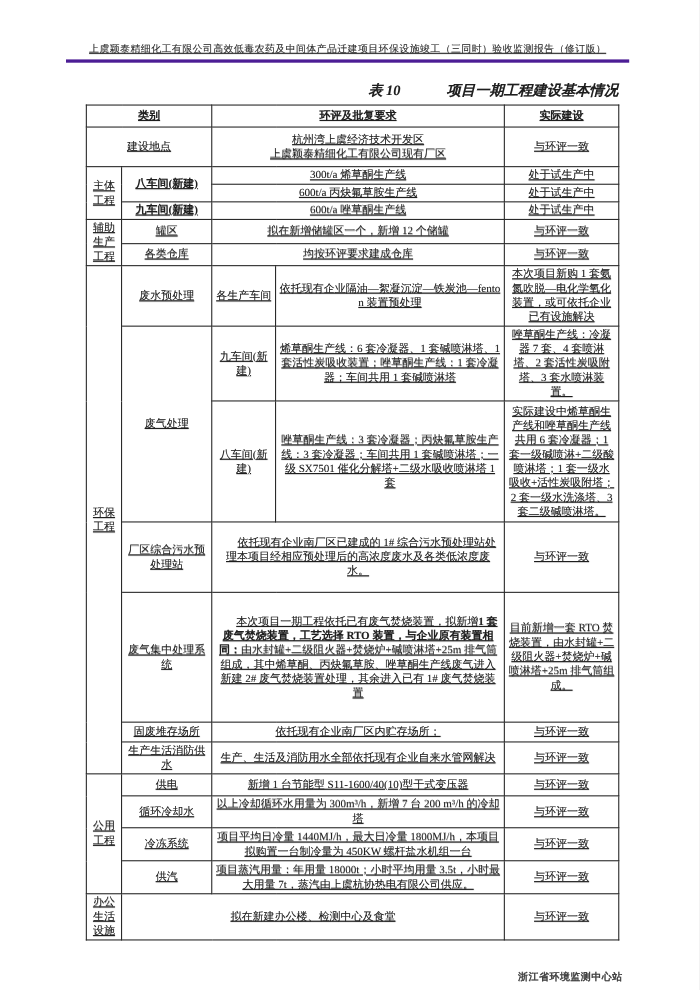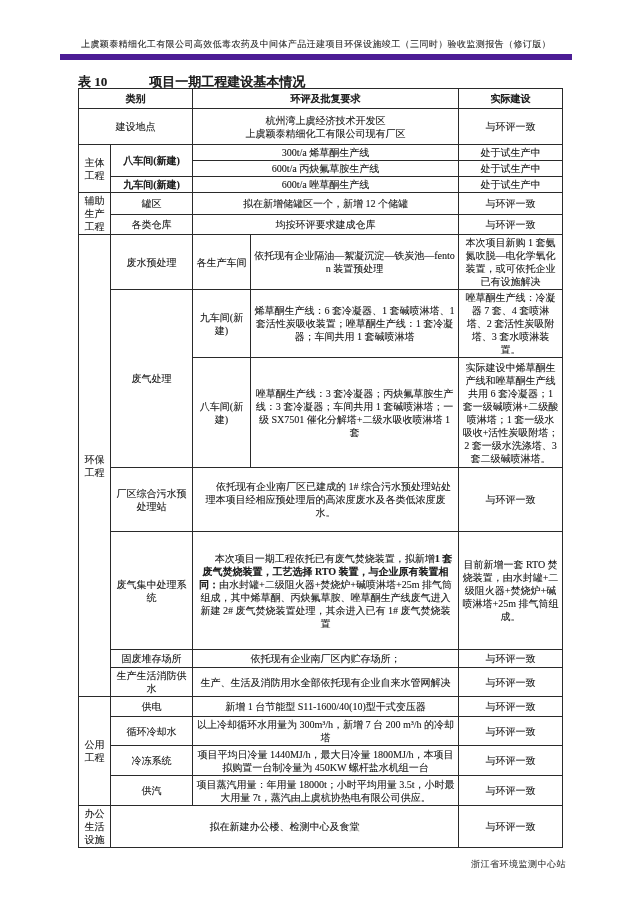--- a/index.html
+++ b/index.html
@@ -6,46 +6,46 @@
   .sheet{
     position:relative;width:636px;height:900px;background:#ffffff;
     overflow:hidden;margin:0 auto;
     font-family:"Liberation Serif","DejaVu Serif",serif;
     color:#1e1e1e;
     text-shadow:0.2px 0.2px 0 rgba(0,0,0,0.35);
   }
   .doc-header{
     position:absolute;top:38px;left:60px;width:512px;
     text-align:center;font-size:9px;letter-spacing:0.4px;
-    border-bottom:6px solid #4c1d95;padding-bottom:3px;color:#333;
+    border-bottom:3px solid #4c1d95;padding-bottom:3px;color:#333;text-decoration:underline;
   }
   .titlebar{
     position:absolute;top:73px;left:78px;width:484px;
-    text-align:left;font-weight:bold;font-size:13px;
+    text-align:right;font-weight:bold;font-size:13px;font-style:italic;
   }
   .titlebar .tlabel{margin-right:42px;}
   table.main{
-    position:absolute;top:88px;left:78px;width:484px;
-    border-collapse:collapse;table-layout:fixed;
+    position:absolute;top:95px;left:78px;width:484px;
+    border-collapse:collapse;table-layout:fixed;text-decoration:underline;
   }
   table.main td{
     border:1.4px solid #2a2a2a;
     padding:1px 3px;font-size:10px;line-height:1.3;
     vertical-align:middle;text-align:center;word-break:break-all;
   }
   td.grp{font-size:9.5px;padding:0;line-height:1.3;}
   td.c4p{text-align:justify;text-align-last:auto;}
   td.c4c{text-align:center;margin-left:44px;}
   td.c5l{text-align:justify;text-align-last:center;}
   .ind{text-indent:1.6em;}
   .hdr td{font-weight:bold;font-size:10.5px;}
   .wshop{font-weight:bold;}
   .b{font-weight:bold;}
   .footer-num{position:absolute;top:833px;left:0;width:636px;text-align:center;font-size:9px;color:#444;}
-  .footer-org{position:absolute;top:858px;right:70px;font-size:9px;color:#444;letter-spacing:0.5px;}
+  .footer-org{position:absolute;top:882px;right:70px;font-size:9px;color:#444;letter-spacing:0.5px;font-weight:bold;}
 </style>
 </head>
 <body>
 
 <div class="sheet">
 
   <div class="doc-header">上虞颖泰精细化工有限公司高效低毒农药及中间体产品迁建项目环保设施竣工（三同时）验收监测报告（修订版）</div>
 
   <div class="titlebar">
     <span class="tlabel">表 10</span><span>项目一期工程建设基本情况</span>

